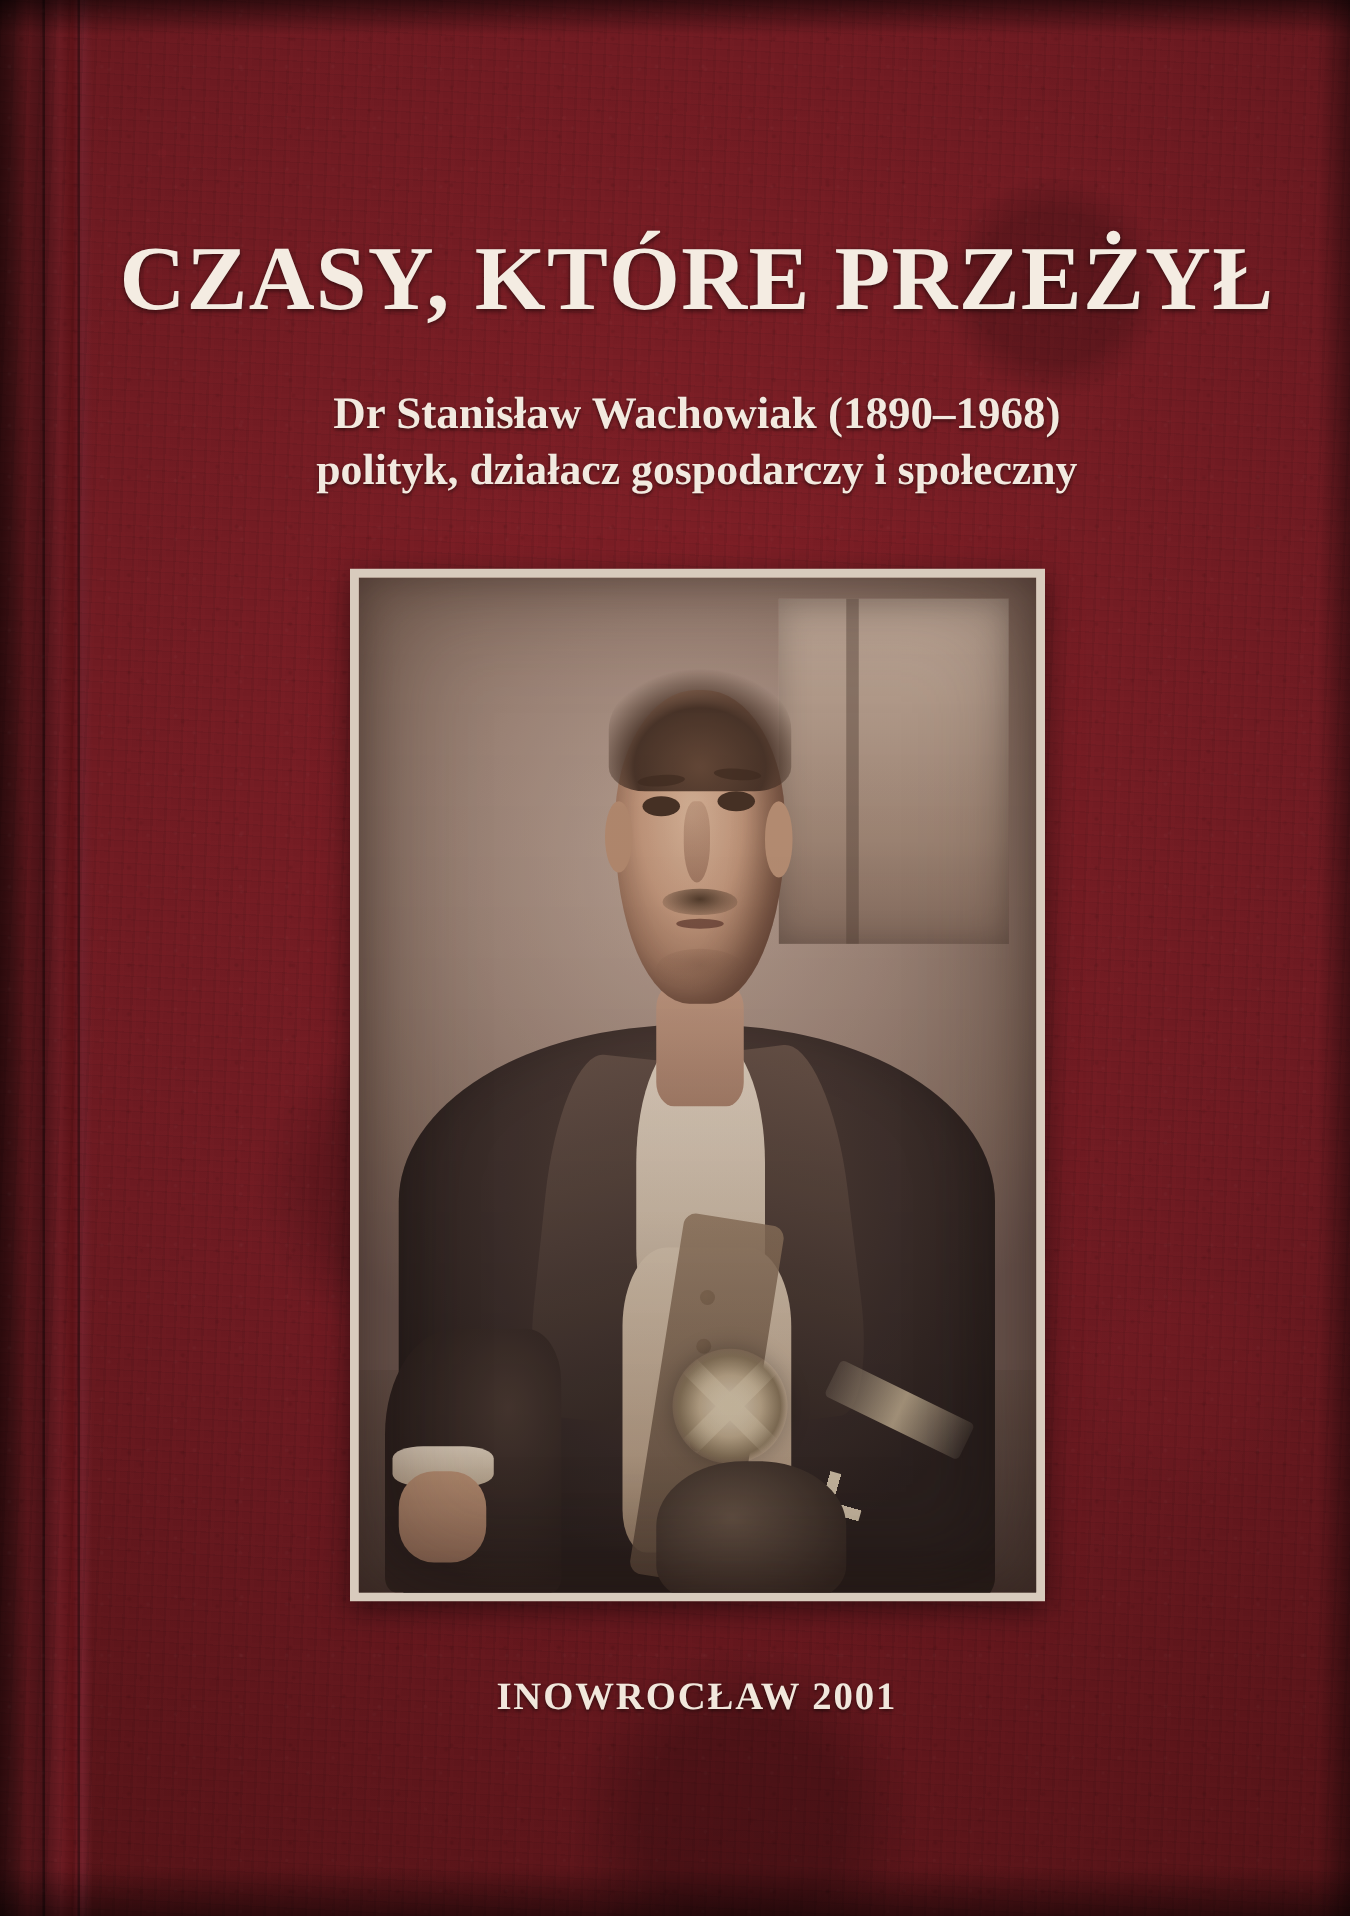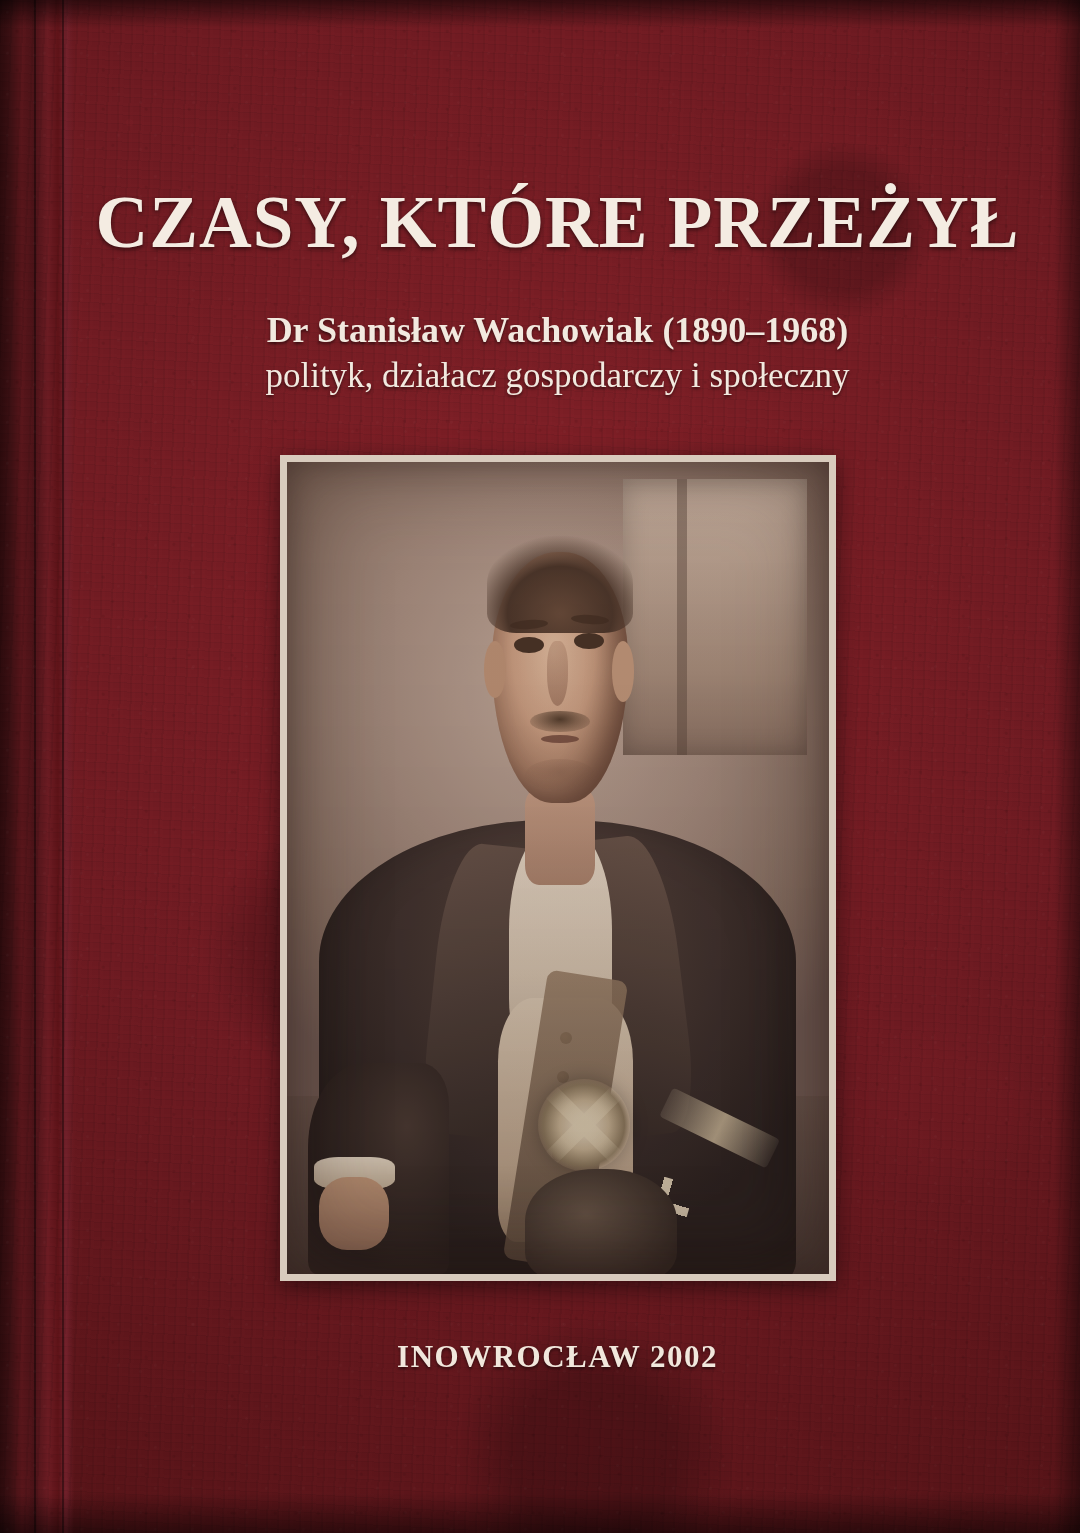--- a/index.html
+++ b/index.html
@@ -115,21 +115,21 @@
   }
   #subtitle-line-1 {
     font-family: "Liberation Serif", serif;
     font-weight: bold;
     font-size: 36px;
     line-height: 1.28;
     white-space: nowrap;
   }
   #subtitle-line-2 {
     font-family: "Liberation Serif", serif;
-    font-weight: normal;
+    font-weight: bold;
     font-size: 35px;
     line-height: 1.32;
     white-space: nowrap;
     text-align: center;
   }
 
   
   #portrait-frame {
     margin-top: 56px;
     width: 556px;
@@ -396,19 +396,19 @@
         <div class="p-layer" id="cuff-l"></div>
         <div class="p-layer" id="hand-l"></div>
         <div class="p-layer" id="hat"></div>
         <div class="p-layer" id="sword"></div>
 
         <div class="p-layer" id="portrait-tone"></div>
         <div class="p-layer" id="vignette"></div>
       </div>
     </div>
 
-    <div id="imprint">INOWROCŁAW 2002</div>
+    <div id="imprint">INOWROCŁAW 2001</div>
   </div>
 
   <div id="edge-top"></div>
   <div id="edge-bottom"></div>
   <div id="edge-right"></div>
 </div>
 
 </body></html>

